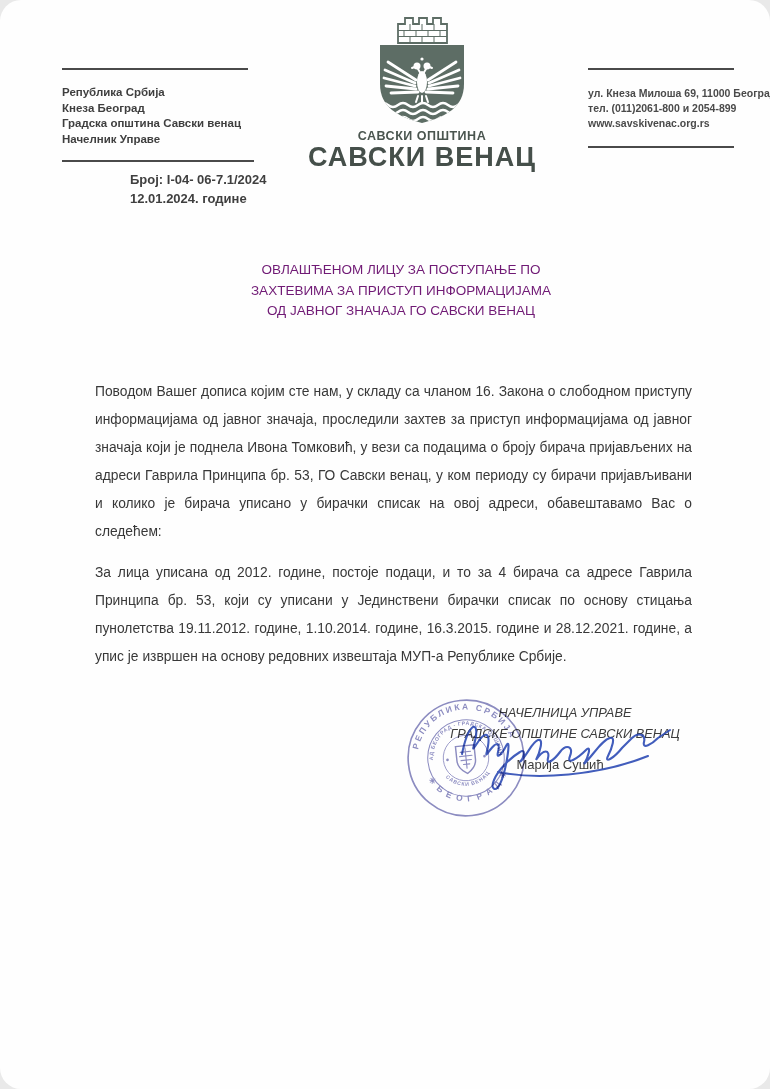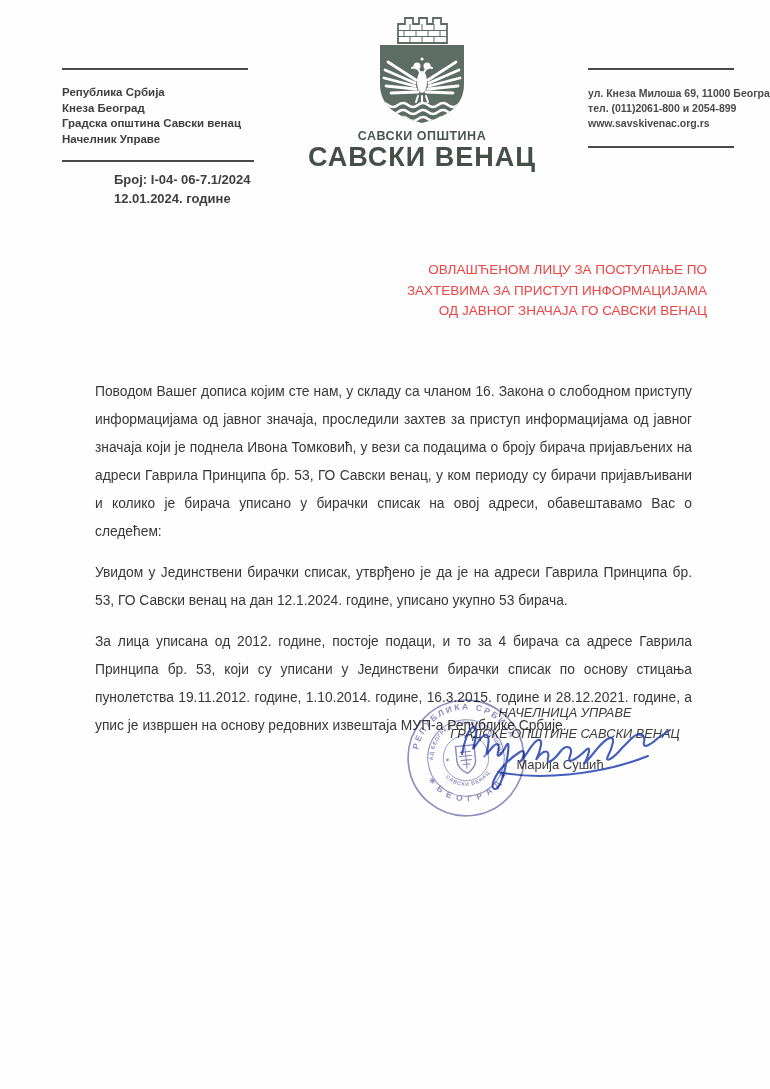--- a/index.html
+++ b/index.html
@@ -3,44 +3,45 @@
 <meta charset="utf-8">
 <style>
   html,body{margin:0;padding:0;background:#e9e9e9;}
   .page{
     position:relative;
     width:770px;height:1089px;
     background:#fefefe;
     font-family:"Liberation Sans", sans-serif;
     overflow:hidden;
     margin:0 auto;
+    border-radius:21px;
   }
   .rule{border-top:2px solid #4a4a4a;height:0;}
 
   
   .lh-left{position:absolute;left:62px;top:68px;width:186px;}
   .lh-left .lines{margin-top:15px;font-size:11.5px;font-weight:bold;color:#3f3f3f;line-height:15.5px;}
   .lh-left .rule2{margin-top:13px;width:192px;}
-  .ref{margin-top:8px;margin-left:52px;font-size:13px;font-weight:bold;color:#3f3f3f;line-height:19px;white-space:nowrap;}
+  .ref{margin-top:8px;margin-left:68px;font-size:13px;font-weight:bold;color:#3f3f3f;line-height:19px;white-space:nowrap;}
 
   
   .lh-center{position:absolute;left:287px;top:12px;width:270px;text-align:center;}
   .coa{width:100px;height:114px;display:block;margin:0 auto;}
   .org-type{font-size:12.5px;letter-spacing:.5px;color:#4a554f;margin-top:3px;font-weight:bold;}
   .org-name{font-size:27px;font-weight:bold;letter-spacing:1px;color:#454f4a;line-height:29px;}
 
   
   .lh-right{position:absolute;left:588px;top:68px;width:150px;}
   .lh-right .rule{width:146px;}
   .lh-right .lines{margin-top:16px;font-size:10.5px;font-weight:bold;color:#4a4a4a;line-height:15px;white-space:nowrap;}
   .lh-right .rule2{margin-top:15px;width:146px;}
 
   
-  .recipient{position:absolute;top:260px;left:95px;width:612px;text-align:right;
-    font-size:13.5px;color:#ef4444;line-height:20.5px;}
+  .recipient{position:absolute;top:260px;left:95px;width:612px;text-align:center;
+    font-size:13.5px;color:#701a75;line-height:20.5px;}
 
   
   .letter-body{position:absolute;top:378px;left:95px;width:597px;
     font-size:13.8px;color:#383838;text-align:justify;line-height:28px;}
   .letter-body p{margin:0 0 13px 0;}
 
   
   .sig-title{position:absolute;left:420px;top:702px;width:290px;text-align:center;
     font-size:12.8px;color:#3c3c3c;line-height:21px;z-index:1;font-style:italic;}
   .sig-name{position:absolute;left:470px;top:757px;width:180px;text-align:center;
@@ -142,21 +143,20 @@
   </div>
 
   <div class="recipient">
     <div>ОВЛАШЋЕНОМ ЛИЦУ ЗА ПОСТУПАЊЕ ПО</div>
     <div>ЗАХТЕВИМА  ЗА ПРИСТУП ИНФОРМАЦИЈАМА</div>
     <div>ОД ЈАВНОГ ЗНАЧАЈА ГО САВСКИ ВЕНАЦ</div>
   </div>
 
   <div class="letter-body">
     <p>Поводом Вашег дописа којим сте нам, у складу са чланом 16. Закона о слободном приступу информацијама од јавног значаја, проследили захтев за приступ  информацијама од јавног значаја који је поднела Ивона Томковић, у вези са подацима о броју бирача пријављених на адреси Гаврила Принципа бр. 53, ГО Савски венац, у ком периоду су бирачи пријављивани и колико је бирача уписано у бирачки списак на овој адреси, обавештавамо Вас о следећем:</p>
-    <p>Увидом у Јединствени бирачки списак, утврђено је да је на адреси Гаврила Принципа бр. 53, ГО Савски венац на дан 12.1.2024. године, уписано укупно 53 бирача.</p>
     <p>За лица уписана од 2012. године, постоје подаци, и то за 4 бирача са адресе Гаврила Принципа бр. 53, који су уписани у Јединствени бирачки списак по основу стицања пунолетства 19.11.2012. године, 1.10.2014. године, 16.3.2015. године и 28.12.2021. године, а упис је извршен на основу редовних извештаја МУП-а Републике Србије.</p>
   </div>
 
   <div class="sig-title">
     <div>НАЧЕЛНИЦА УПРАВЕ</div>
     <div>ГРАДСКЕ ОПШТИНЕ  САВСКИ ВЕНАЦ</div>
   </div>
   <div class="sig-name">Марија Сушић</div>
 
   <svg class="sig-svg" viewBox="0 0 232 97">

